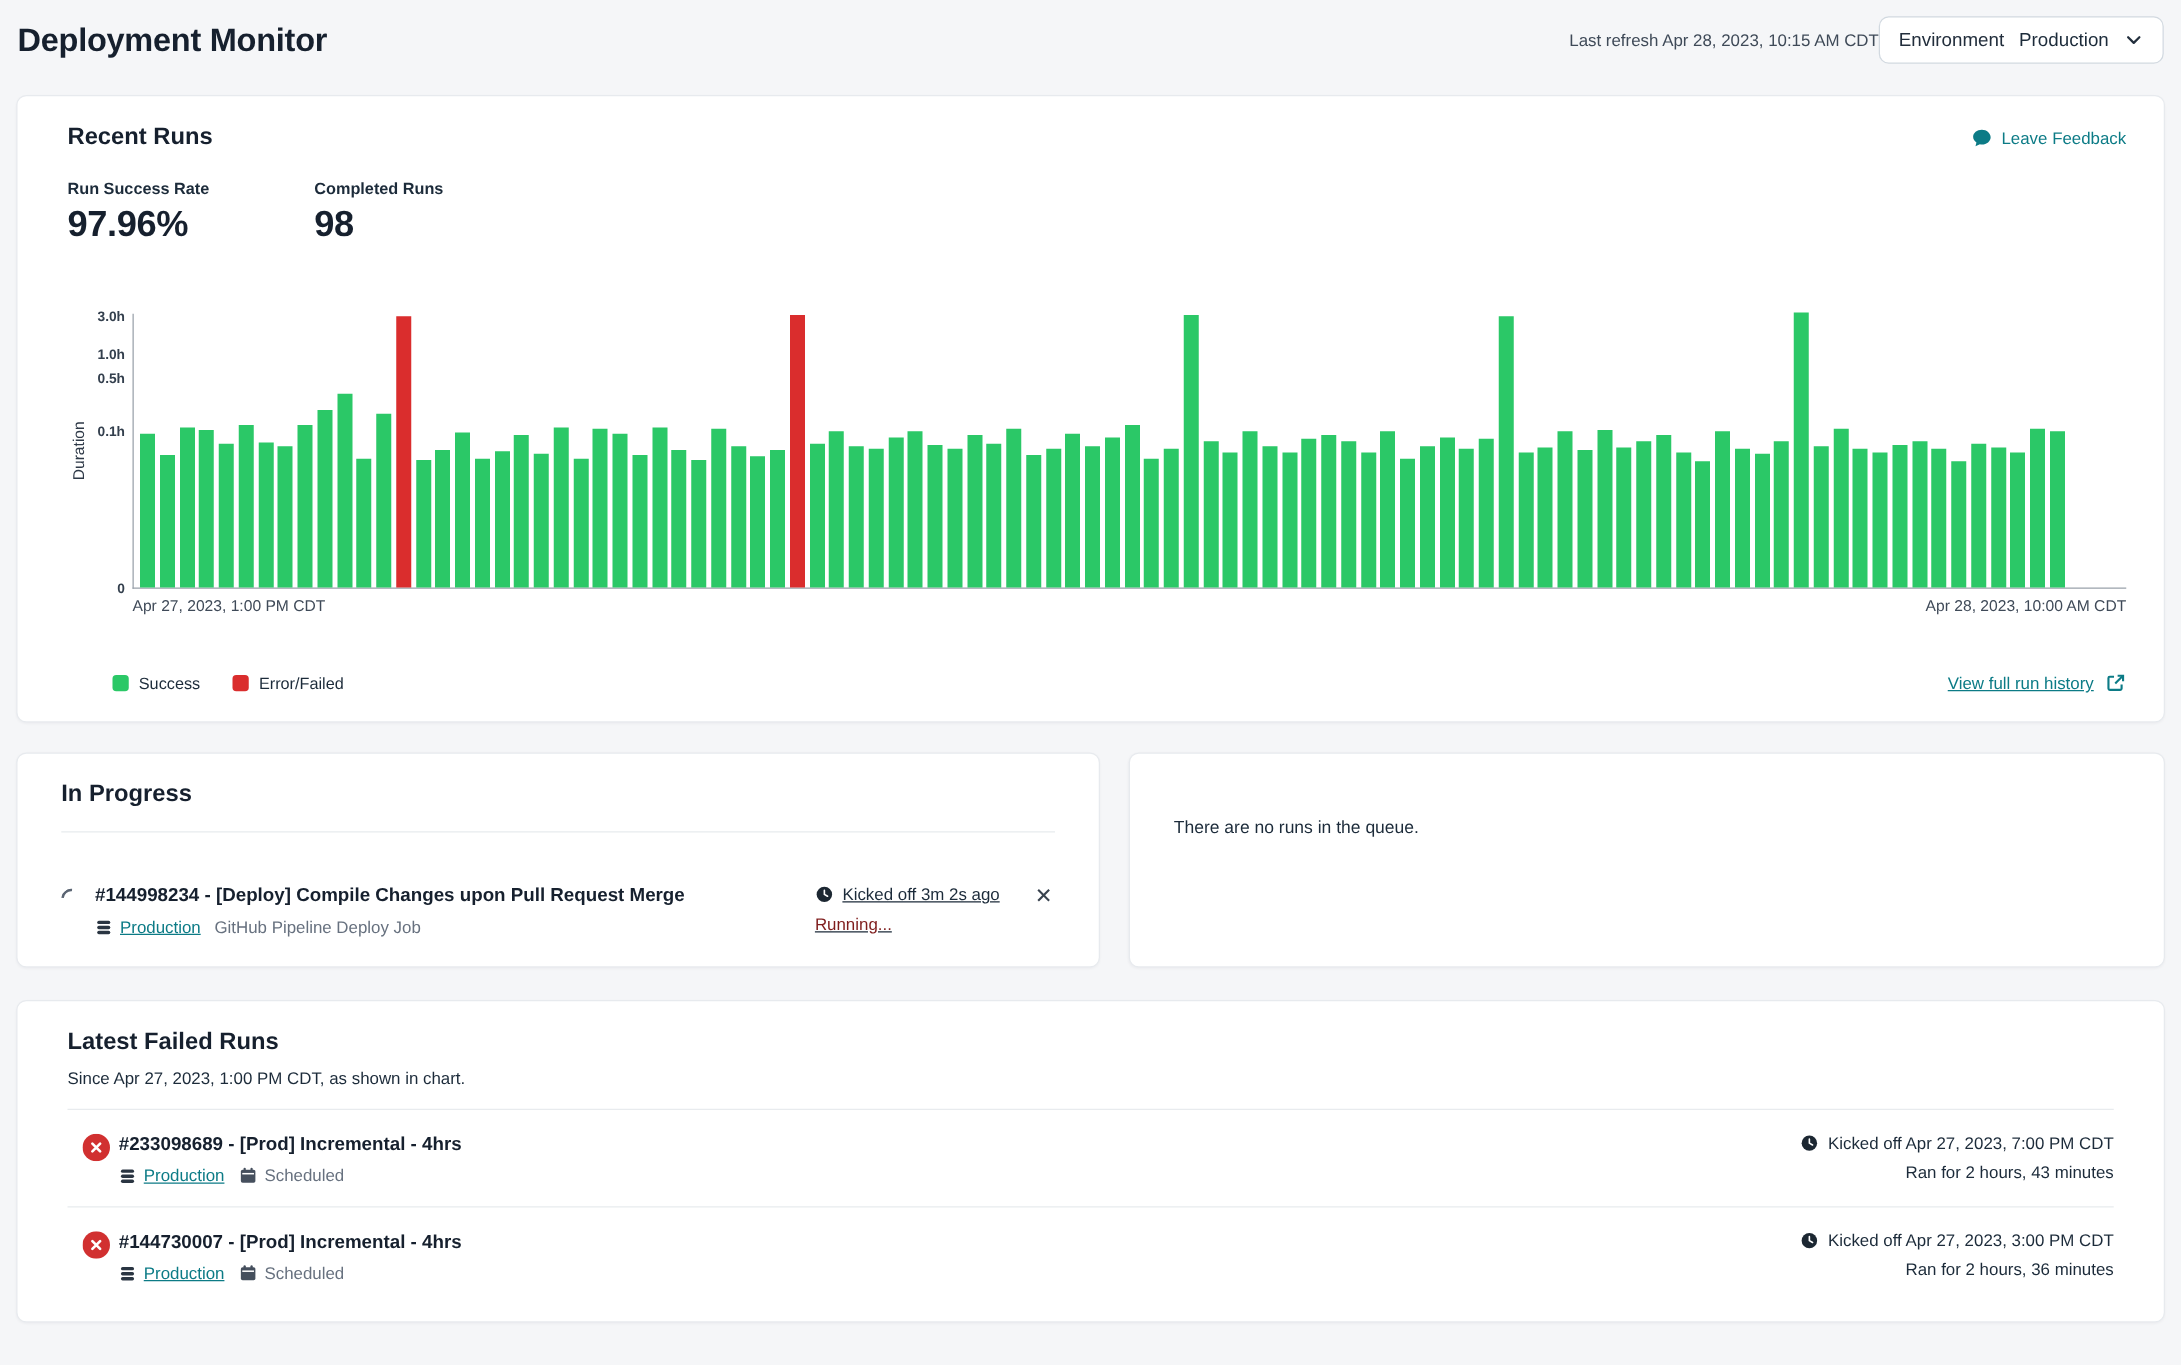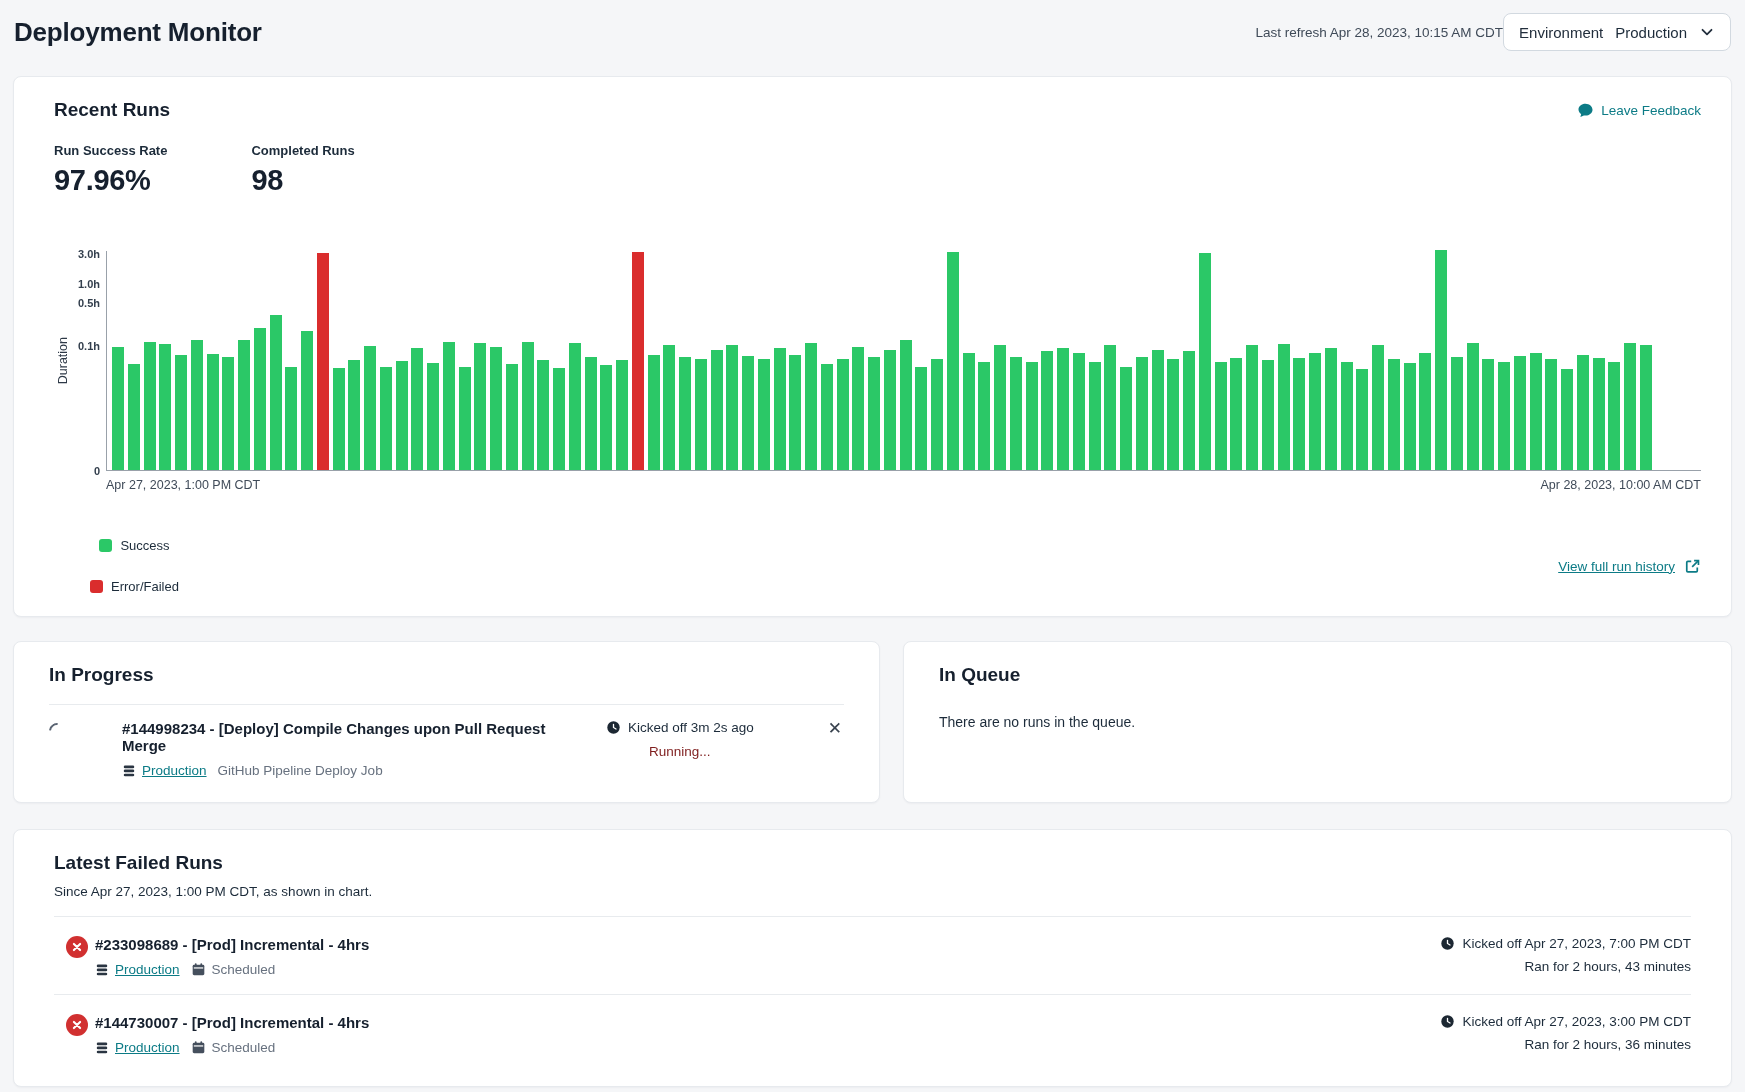--- a/index.html
+++ b/index.html
@@ -44,41 +44,41 @@
   .plotcol { flex:1; }
   .plot {
     position:relative; height:220px;
     border-left:1px solid #99a1aa; border-bottom:1px solid #99a1aa;
     display:flex; align-items:flex-end; justify-content:space-between;
     padding:0 48px 0 5px;
   }
   .bar { width:12px; flex:0 0 12px; }
   .xlabels { display:flex; justify-content:space-between; margin-top:7px; font-size:12.5px; color:#3f4a58; }
   .chart-footer { display:flex; align-items:center; justify-content:space-between; margin-top:46px; }
-  .legend { display:flex; align-items:center; gap:26px; margin-left:36px;flex-direction:column; }
+  .legend { display:flex; align-items:center; gap:26px; margin-left:36px; }
   .legend-item { display:flex; align-items:center; gap:8px; font-size:13px; color:#1c2b3a; }
   .swatch { width:13px; height:13px; border-radius:3px; display:inline-block; }
   .history-link { display:flex; align-items:center; gap:9px; color:#0c7b86; font-size:13.5px; cursor:pointer; }
   .history-link span { text-decoration:underline; }
   
   .row2 { display:flex; gap:23px; margin:24px 13px 0; align-items:stretch; }
   .card-inprog { flex:0 0 867px; margin:0; padding:22px 35px 24px; }
   .card-queue  { flex:1; margin:0; padding:22px 35px 24px; }
   .card-inprog hr.div { margin-top:18px; }
-  .inprog-row { display:flex; align-items:flex-start; margin-top:15px;gap:46px; }
+  .inprog-row { display:flex; align-items:flex-start; margin-top:42px; }
   .spinner {
     width:16px; height:16px; border-radius:50%; margin-top:3px;
     border:2px solid transparent; border-top-color:#5b6573; transform:rotate(-40deg);
   }
   .run-main { margin-left:11px; flex:1; }
   .run-title { font-size:15px; font-weight:bold; color:#16202e; }
   .run-meta { display:flex; align-items:center; gap:9px; margin-top:9px; }
   .env-link { display:flex; align-items:center; gap:6px; color:#0c7b86; font-size:13.5px; text-decoration:underline; cursor:pointer; }
   .job-name { font-size:13.5px; color:#67717f; margin-left:2px; }
-  .run-right { text-align:center; }
+  .run-right { text-align:left;text-decoration:underline; }
   .kicked { display:flex; align-items:center; gap:7px; justify-content:flex-end; font-size:13.5px; color:#1c2b3a; }
   .running { font-size:13.5px; color:#7f1d1d; margin-top:9px; }
   .close-btn { background:none; border:none; font-size:17px; color:#39434f; cursor:pointer; margin-left:26px; padding:0 2px; line-height:1; }
   .queue-empty { font-size:14px; color:#1c2b3a; margin:28px 0 0; }
   
   .card-failed { margin-top:26px; padding:22px 40px 14px; }
   .failed-sub { font-size:13.5px; color:#1c2b3a; margin:10px 0 0; }
   .card-failed hr.head-div { margin-top:17px; }
   .failed-row { display:flex; align-items:flex-start; padding:19px 0 17px 12px; }
   .badge { flex:0 0 22px; margin-right:7px; margin-top:0px; }
@@ -295,21 +295,20 @@
           </svg>
           <span>Kicked off 3m 2s ago</span>
         </div>
         <div class="running">Running...</div>
       </div>
       <button class="close-btn">✕</button>
     </div>
   </section>
 
   <section class="card card-queue">
-    <h2>In Queue</h2>
     <p class="queue-empty">There are no runs in the queue.</p>
   </section>
 </div>
 
 <section class="card card-failed">
   <h2>Latest Failed Runs</h2>
   <p class="failed-sub">Since Apr 27, 2023, 1:00 PM CDT, as shown in chart.</p>
   <hr class="div head-div">
 
   <div class="failed-row">

